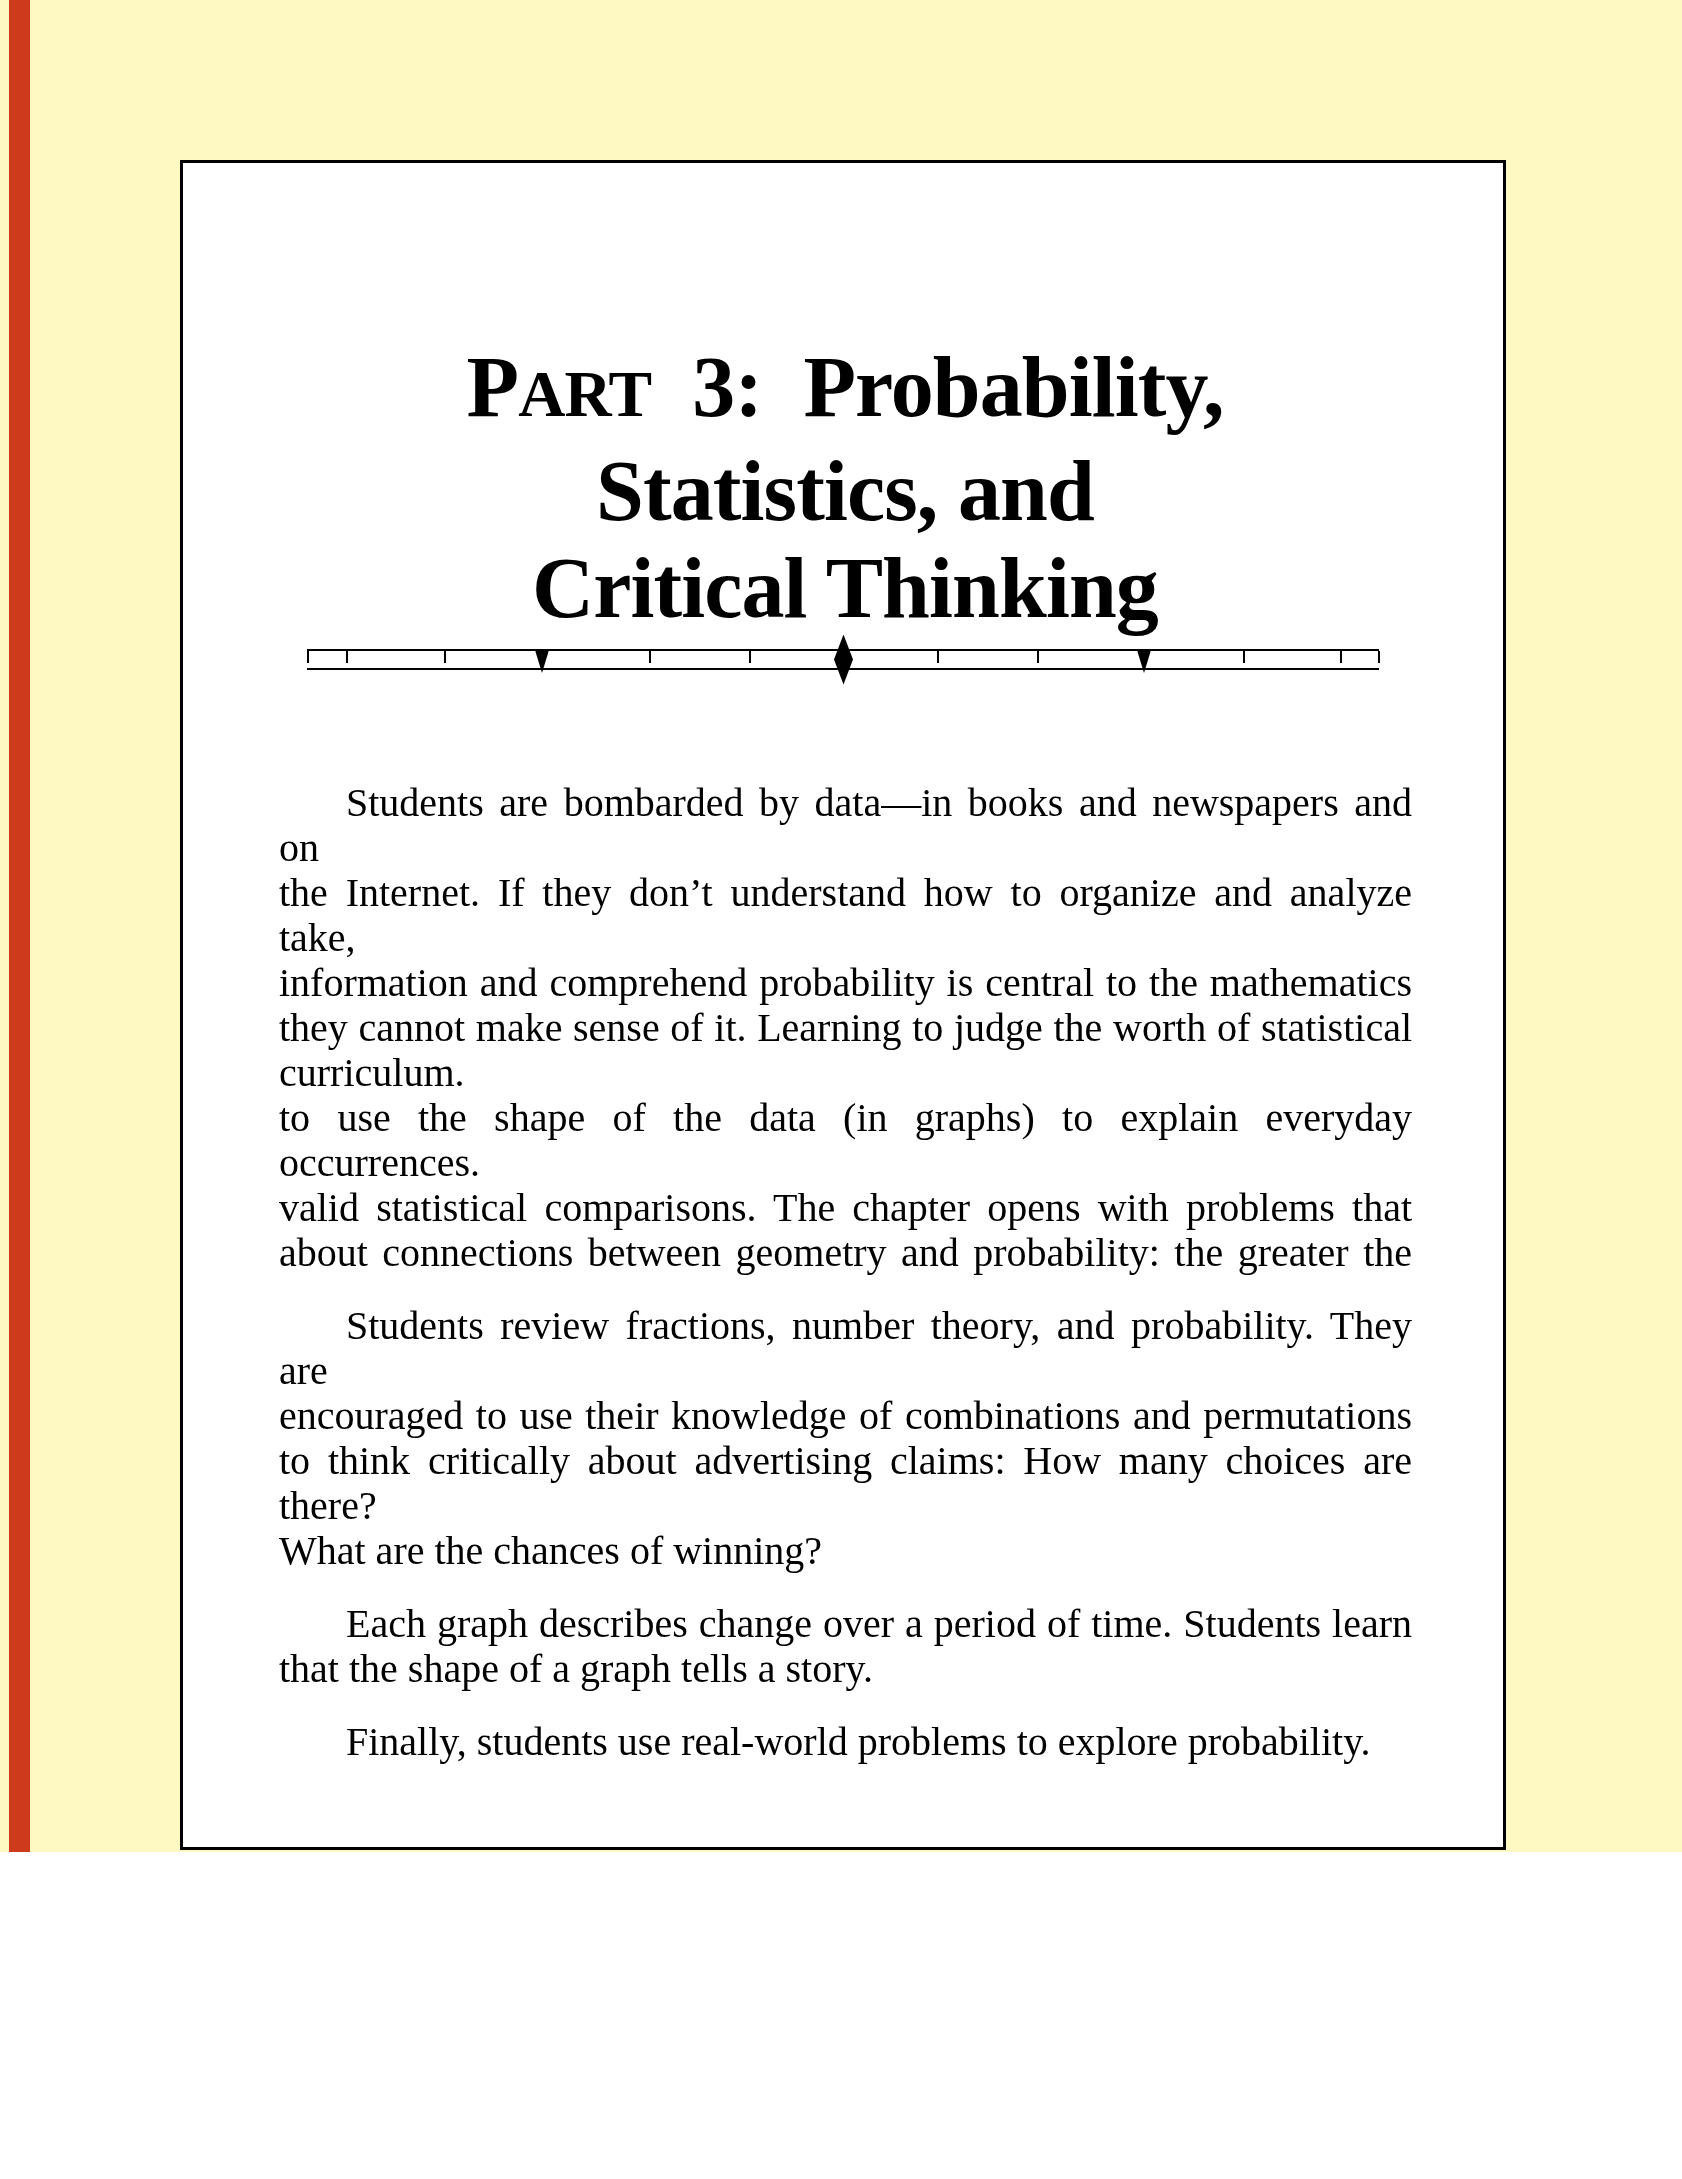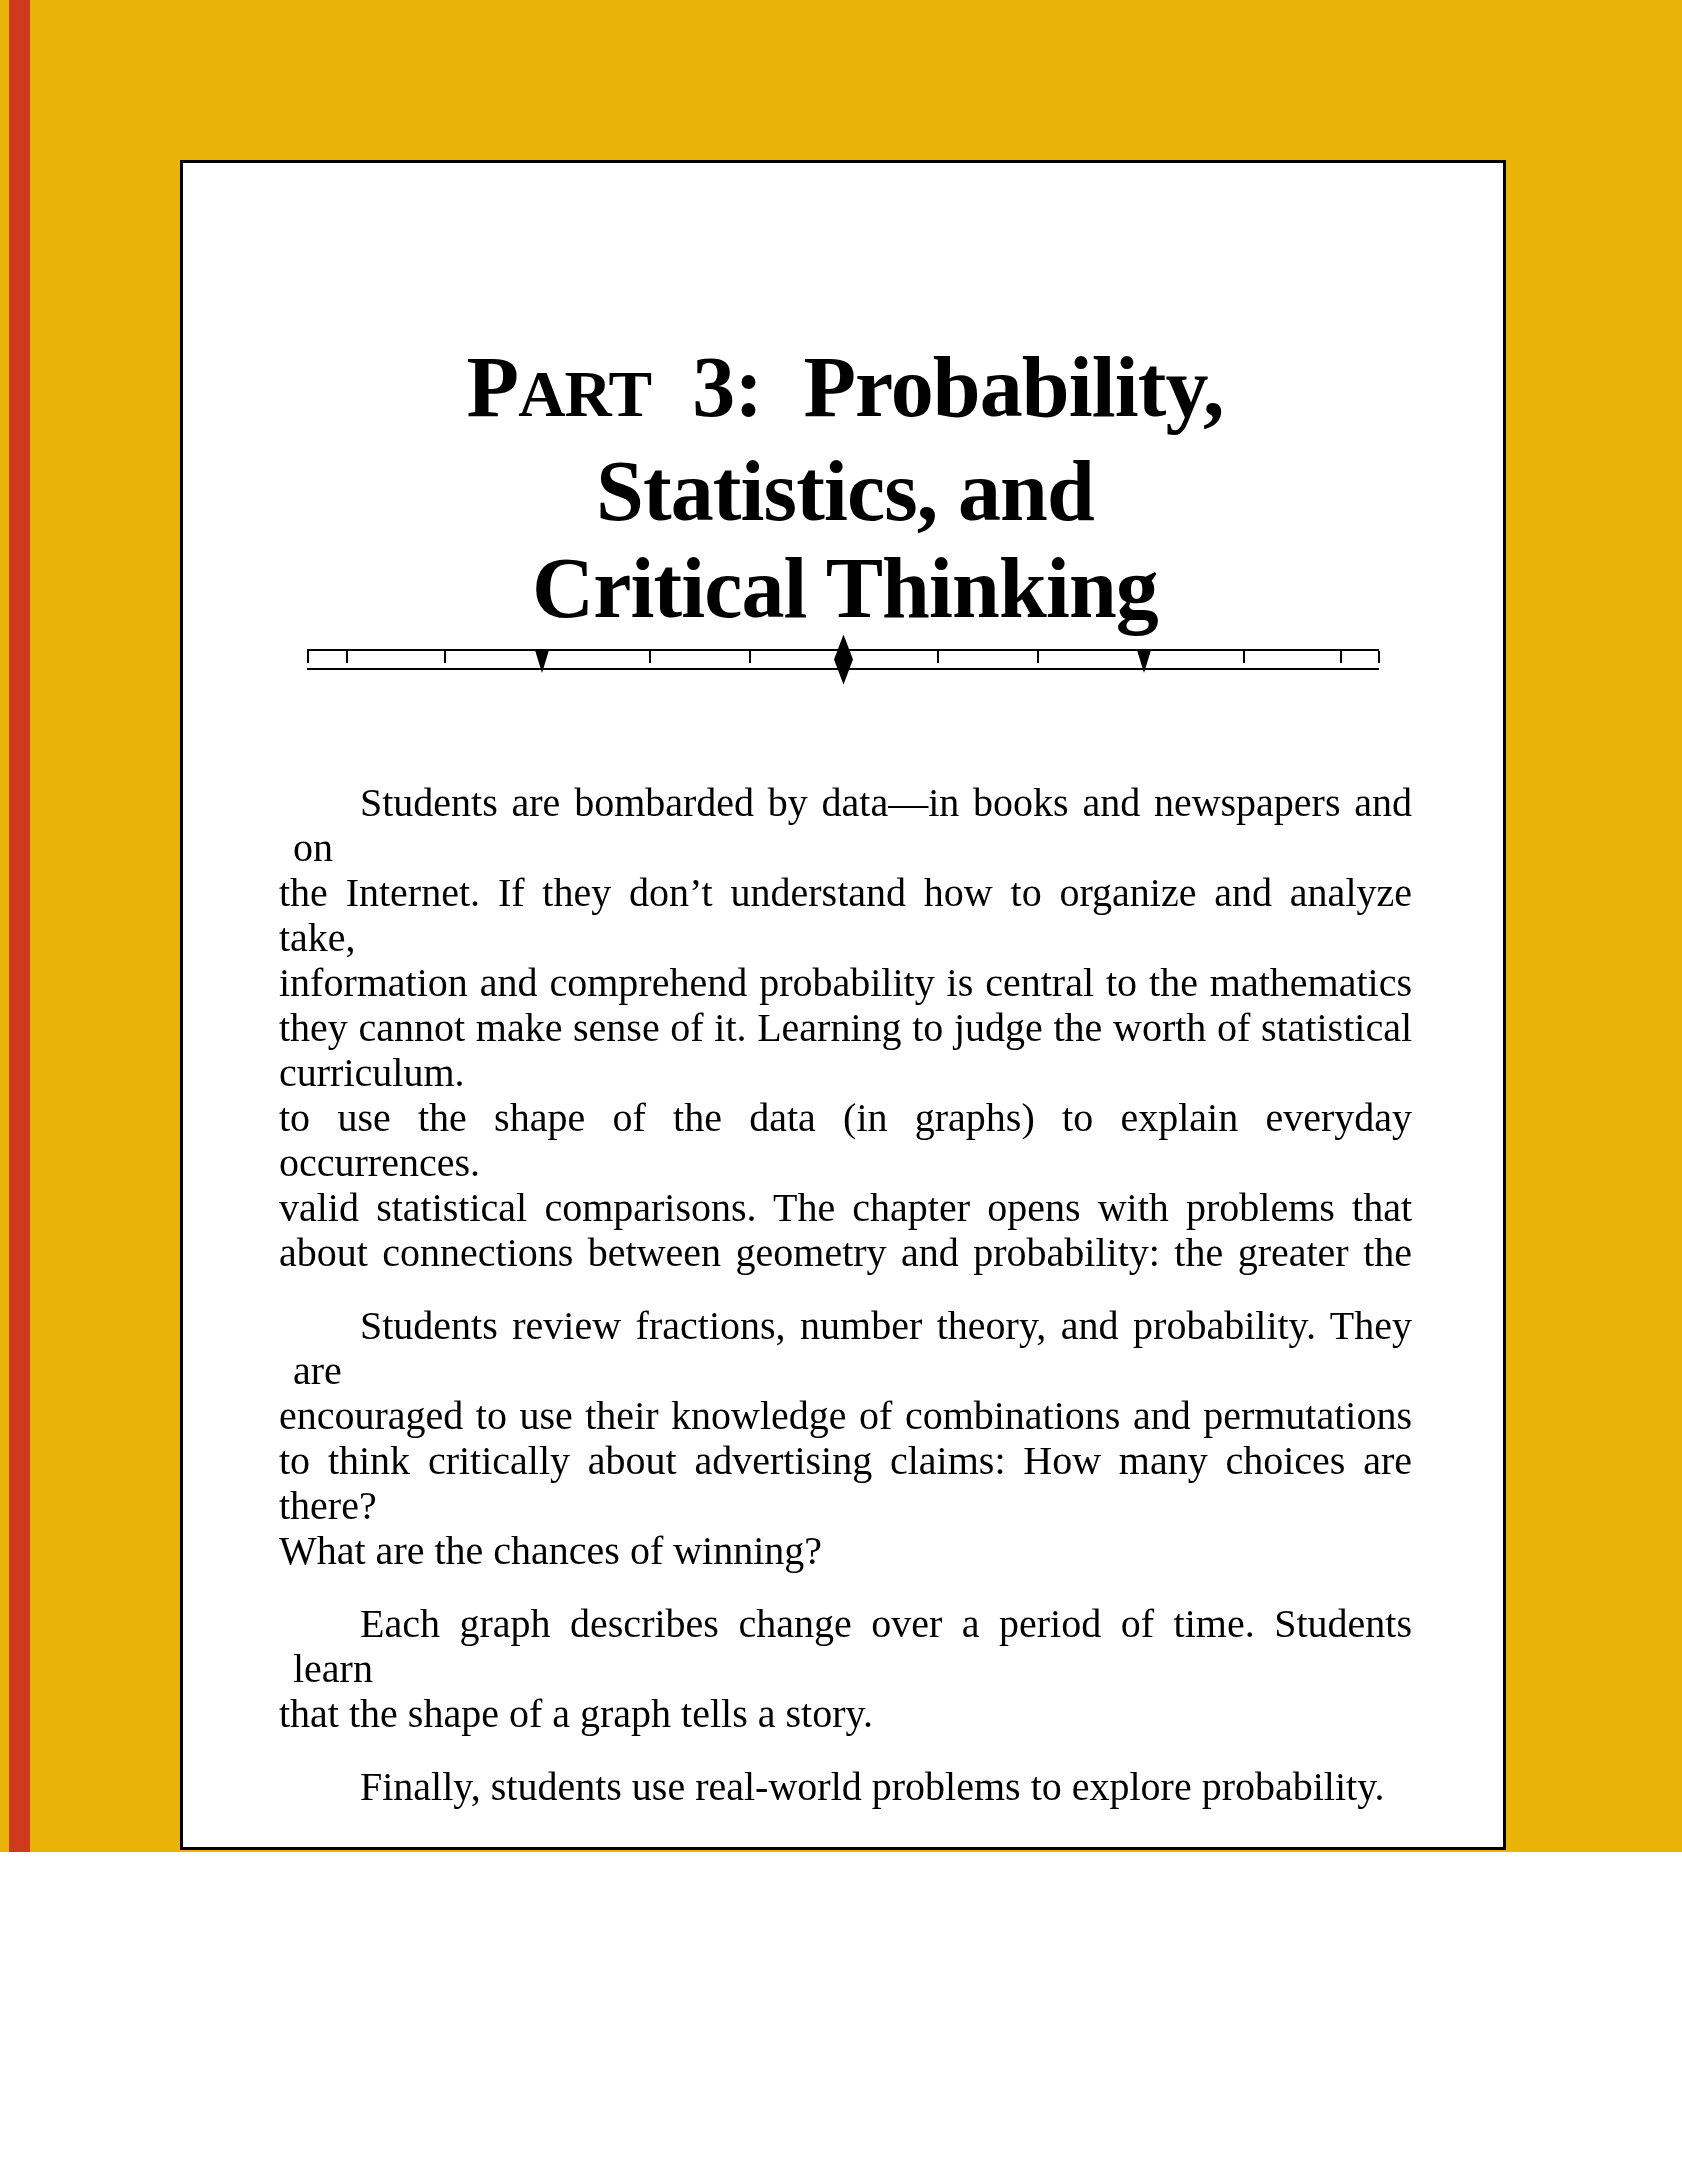--- a/index.html
+++ b/index.html
@@ -1,19 +1,19 @@
 <!DOCTYPE html>
 <html style="font-size:14px"><head>
 <meta charset="utf-8">
 <style>
   html,body{margin:0;padding:0;background:#ffffff;}
   #page{
     position:relative;
     width:1683px;height:1852px;
-    background:#eab308;
+    background:#fef9c3;
     font-family:"Liberation Serif", serif;
     color:#000;
     overflow:hidden;
   }
   
   #scan-stripe{
     position:absolute;left:8.6px;top:0;width:21.6px;height:1942px;
     background:#cd3a1c;
   }
   
@@ -64,21 +64,21 @@
     text-align-last:justify;
     white-space:nowrap;
     text-align-last:justify;
   }
   .bl{white-space:normal;}
   .bl.end{
     text-align:left;
     -moz-text-align-last:left;
     text-align-last:left;
   }
-  .bl.ind{text-indent:67px;margin-left:14px;}
+  .bl.ind{text-indent:67px;}
   .bl.pstart{margin-top:28px;}
   
   #pagenum{
     position:absolute;left:185px;top:1909px;width:1320px;
     text-align:center;
     font-style:italic;
     font-size:35px;
     line-height:38px;
   }
 </style>

